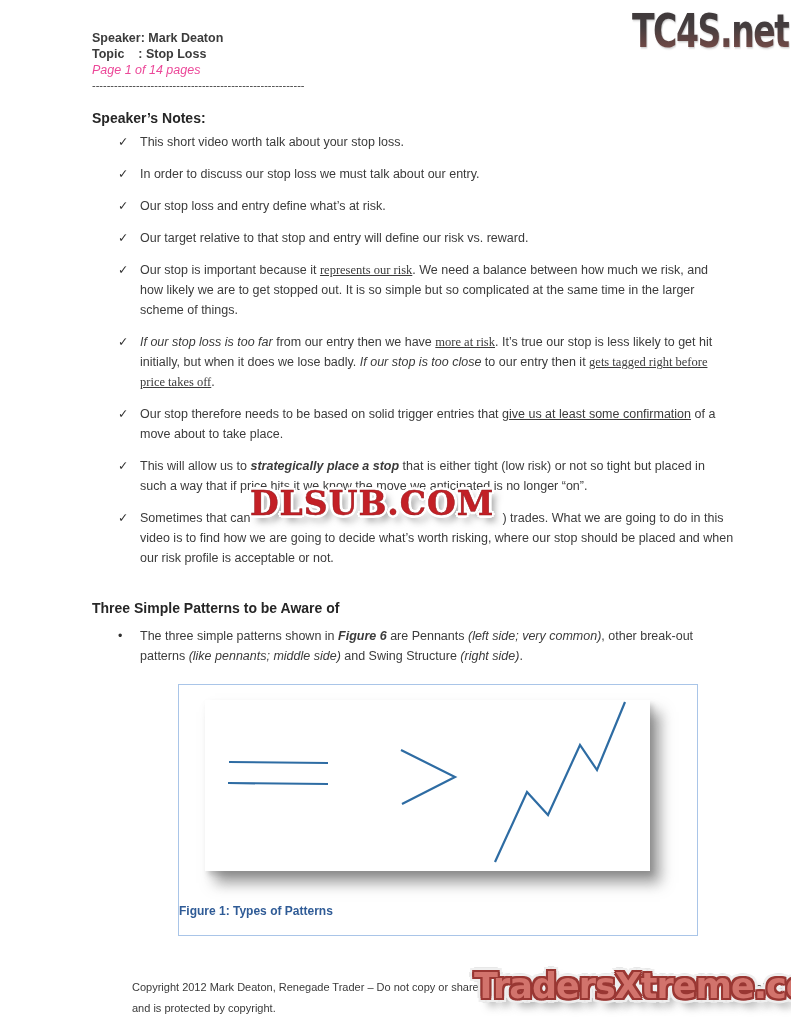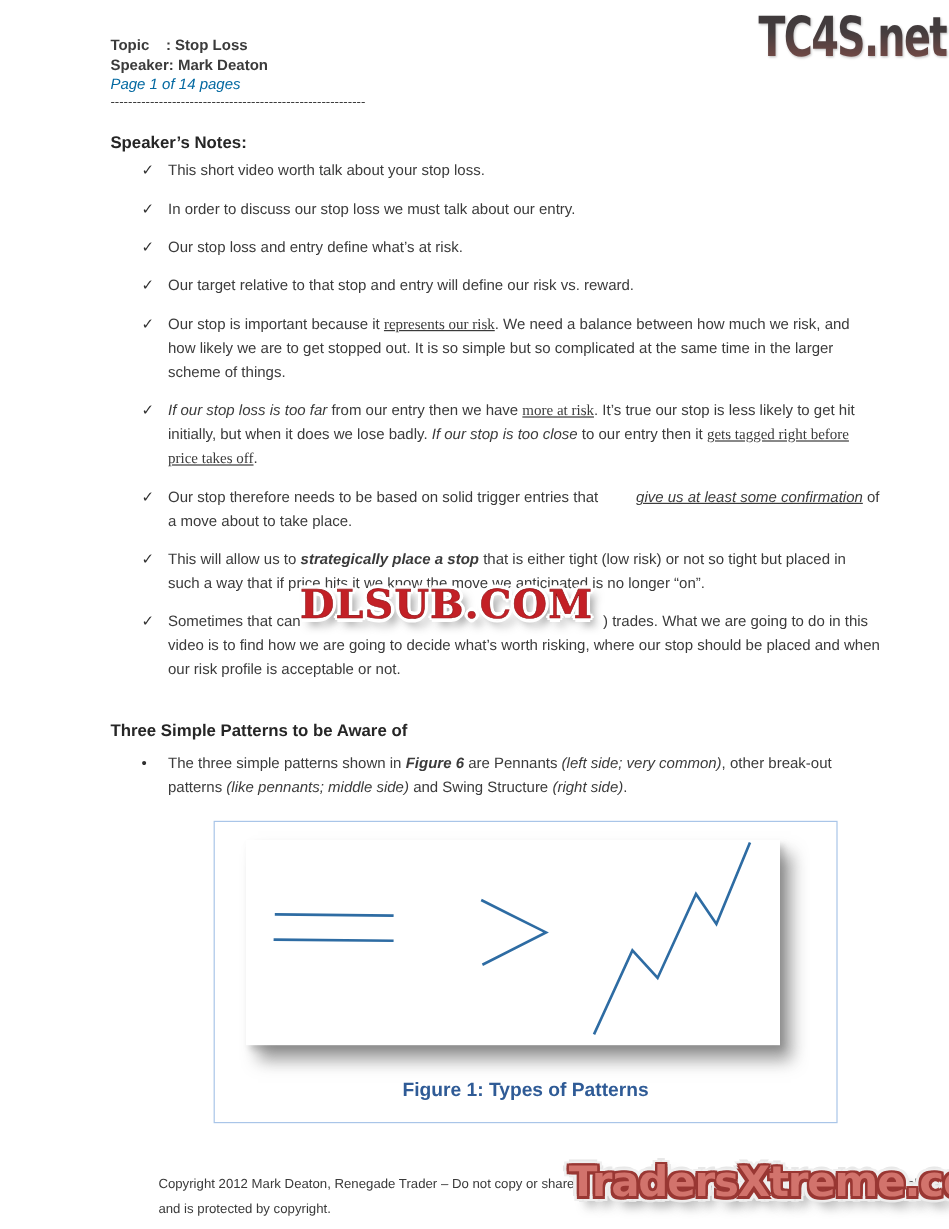--- a/index.html
+++ b/index.html
@@ -10,43 +10,43 @@
   .tc4s{position:absolute;top:4px;right:2px;z-index:6;
     font-family:"DejaVu Sans",sans-serif;font-weight:900;font-size:46px;letter-spacing:-2px;
     transform:scaleX(0.72);transform-origin:100% 0;
     background:linear-gradient(180deg,#3d383a 0%,#443d3e 42%,#6d4845 78%,#8d5b55 100%);
     -webkit-background-clip:text;background-clip:text;color:transparent;
     filter:drop-shadow(1px 1px 1px rgba(0,0,0,0.25));}
 
   
   .content{position:absolute;left:92px;top:30px;width:642px;z-index:1;}
   .hline{font-weight:bold;font-size:12.5px;line-height:16px;white-space:pre;}
-  .pline{font-style:italic;font-size:12.5px;line-height:16px;color:#0369a1;}
+  .pline{font-style:italic;font-size:12.5px;line-height:16px;color:#ec4899;}
   .dashes{font-size:11px;line-height:14px;color:#3c3c3c;letter-spacing:0;}
 
   .sec-heading{font-weight:bold;font-size:14px;line-height:20px;margin-top:16px;color:#262626;}
   .sec-heading.patterns{margin-top:30px;}
 
   ul.rich{list-style:none;margin:4px 0 0 0;padding:0;}
   ul.rich.patterns{margin-top:8px;}
   ul.rich li{display:flex;margin-bottom:12px;font-size:12.5px;line-height:20px;color:#3b3b3b;}
   ul.rich .mark{display:inline-block;margin-left:26px;width:22px;flex:0 0 22px;font-size:12.5px;color:#303030;}
   ul.rich .txt{width:594px;}
   .r-b{font-weight:bold;font-style:italic;}
   .r-i{font-style:italic;}
   .r-u{text-decoration:underline;font-family:Liberation Serif, serif;}
-  .r-iu{font-style:italic;text-decoration:underline;margin-left:28px;}
+  .r-iu{text-decoration:underline;}
   .r-gap{display:inline-block;width:252px;height:1px;}
 
   
   .figure{position:relative;margin:18px 0 0 86px;width:518px;height:250px;border:1px solid #a9c5e8;background:#fff;}
   .fig-inner{position:absolute;left:26px;top:15px;width:445px;height:171px;background:#fff;
     box-shadow:10px 12px 13px rgba(95,95,95,.62), 3px 4px 5px rgba(130,130,130,.35);}
-  .fig-caption{position:absolute;left:0;bottom:17px;width:100%;text-align:center;
-    font-weight:bold;font-size:16px;color:#2f5b96;}
+  .fig-caption{position:absolute;left:0;bottom:17px;width:100%;text-align:left;
+    font-weight:bold;font-size:12px;color:#2f5b96;}
 
   
   .wm-dlsub{position:absolute;left:250px;top:484px;z-index:5;
     font-family:"DejaVu Serif",serif;font-weight:bold;font-size:33px;letter-spacing:1px;
     color:#c32026;-webkit-text-stroke:0.5px #8e1418;
     text-shadow:
       -2px -2px 0 #fff, 2px -2px 0 #fff, -2px 2px 0 #fff, 2px 2px 0 #fff,
       0 -3px 0 #fff, 0 3px 0 #fff, -3px 0 0 #fff, 3px 0 0 #fff,
       5px 6px 7px rgba(40,40,40,.5);}
   .wm-traders{position:absolute;left:474px;top:966px;z-index:5;
@@ -67,22 +67,22 @@
   svg .stroke{stroke:#2e6ca3;stroke-width:2.2;fill:none;}
 </style>
 </head>
 <body>
 
 <div class="page">
 
   <div class="tc4s">TC4S.net</div>
 
   <div class="content">
+    <div class="hline">Speaker: Mark Deaton</div>
     <div class="hline">Topic    : Stop Loss</div>
-    <div class="hline">Speaker: Mark Deaton</div>
     <div class="pline">Page 1 of 14 pages</div>
     <div class="dashes">----------------------------------------------------------</div>
 
     <div class="sec-heading">Speaker’s Notes:</div>
     <ul class="rich">
         <li>
           <span class="mark">✓</span>
           <span class="txt"><span>This short video worth talk about your stop loss.</span></span>
         </li>
         <li>

